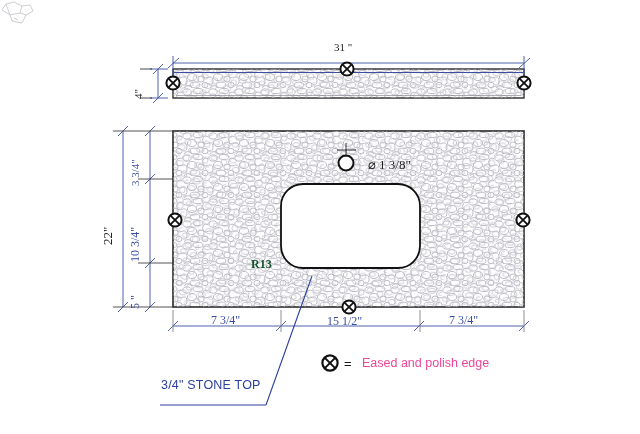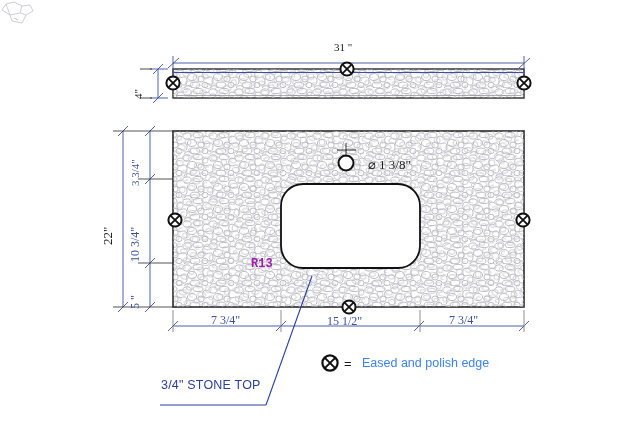--- a/index.html
+++ b/index.html
@@ -33,32 +33,32 @@
     color: #3b4fa0;
     font-family: "Liberation Serif", serif;
     font-size: 11px;
   }
   .dim-black {
     color: #1a1a1a;
     font-family: "Liberation Serif", serif;
     font-size: 11px;
   }
   .lbl-bold-serif {
-    color: #a21caf;
-    font-family: Liberation Mono, monospace;
+    color: #14532d;
+    font-family: Liberation Serif, serif;
     font-size: 11px;
     font-weight: bold;
   }
   .dia-text {
     color: #1a1a1a;
     font-family: "Liberation Serif", serif;
     font-size: 13px;
   }
   .legend-text {
-    color: #3b82f6;
+    color: #ec4899;
     font-family: "Liberation Sans", sans-serif;
     font-size: 12.5px;
   }
   .legend-eq {
     color: #1a1a1a;
     font-family: "Liberation Sans", sans-serif;
     font-size: 13px;
   }
   .note-text {
     color: #2b3fa0;

